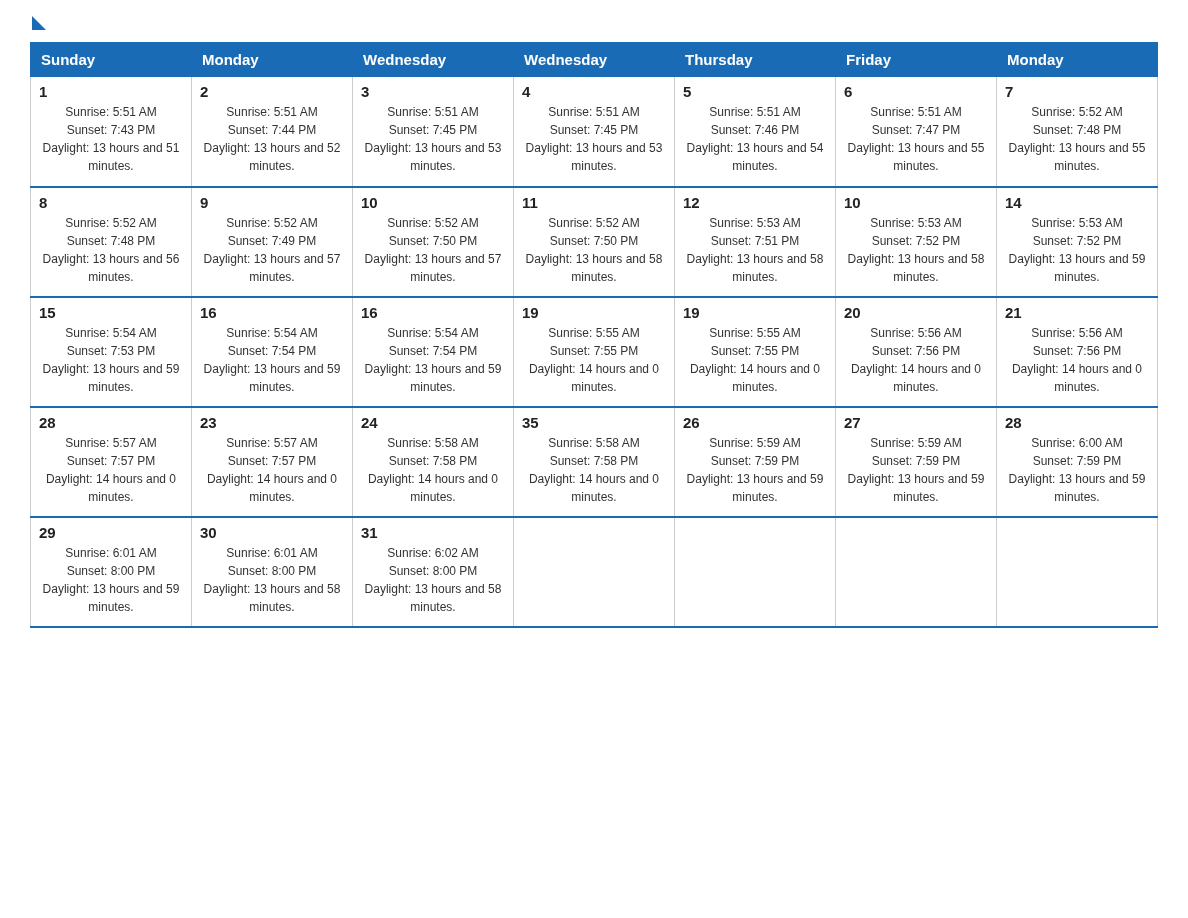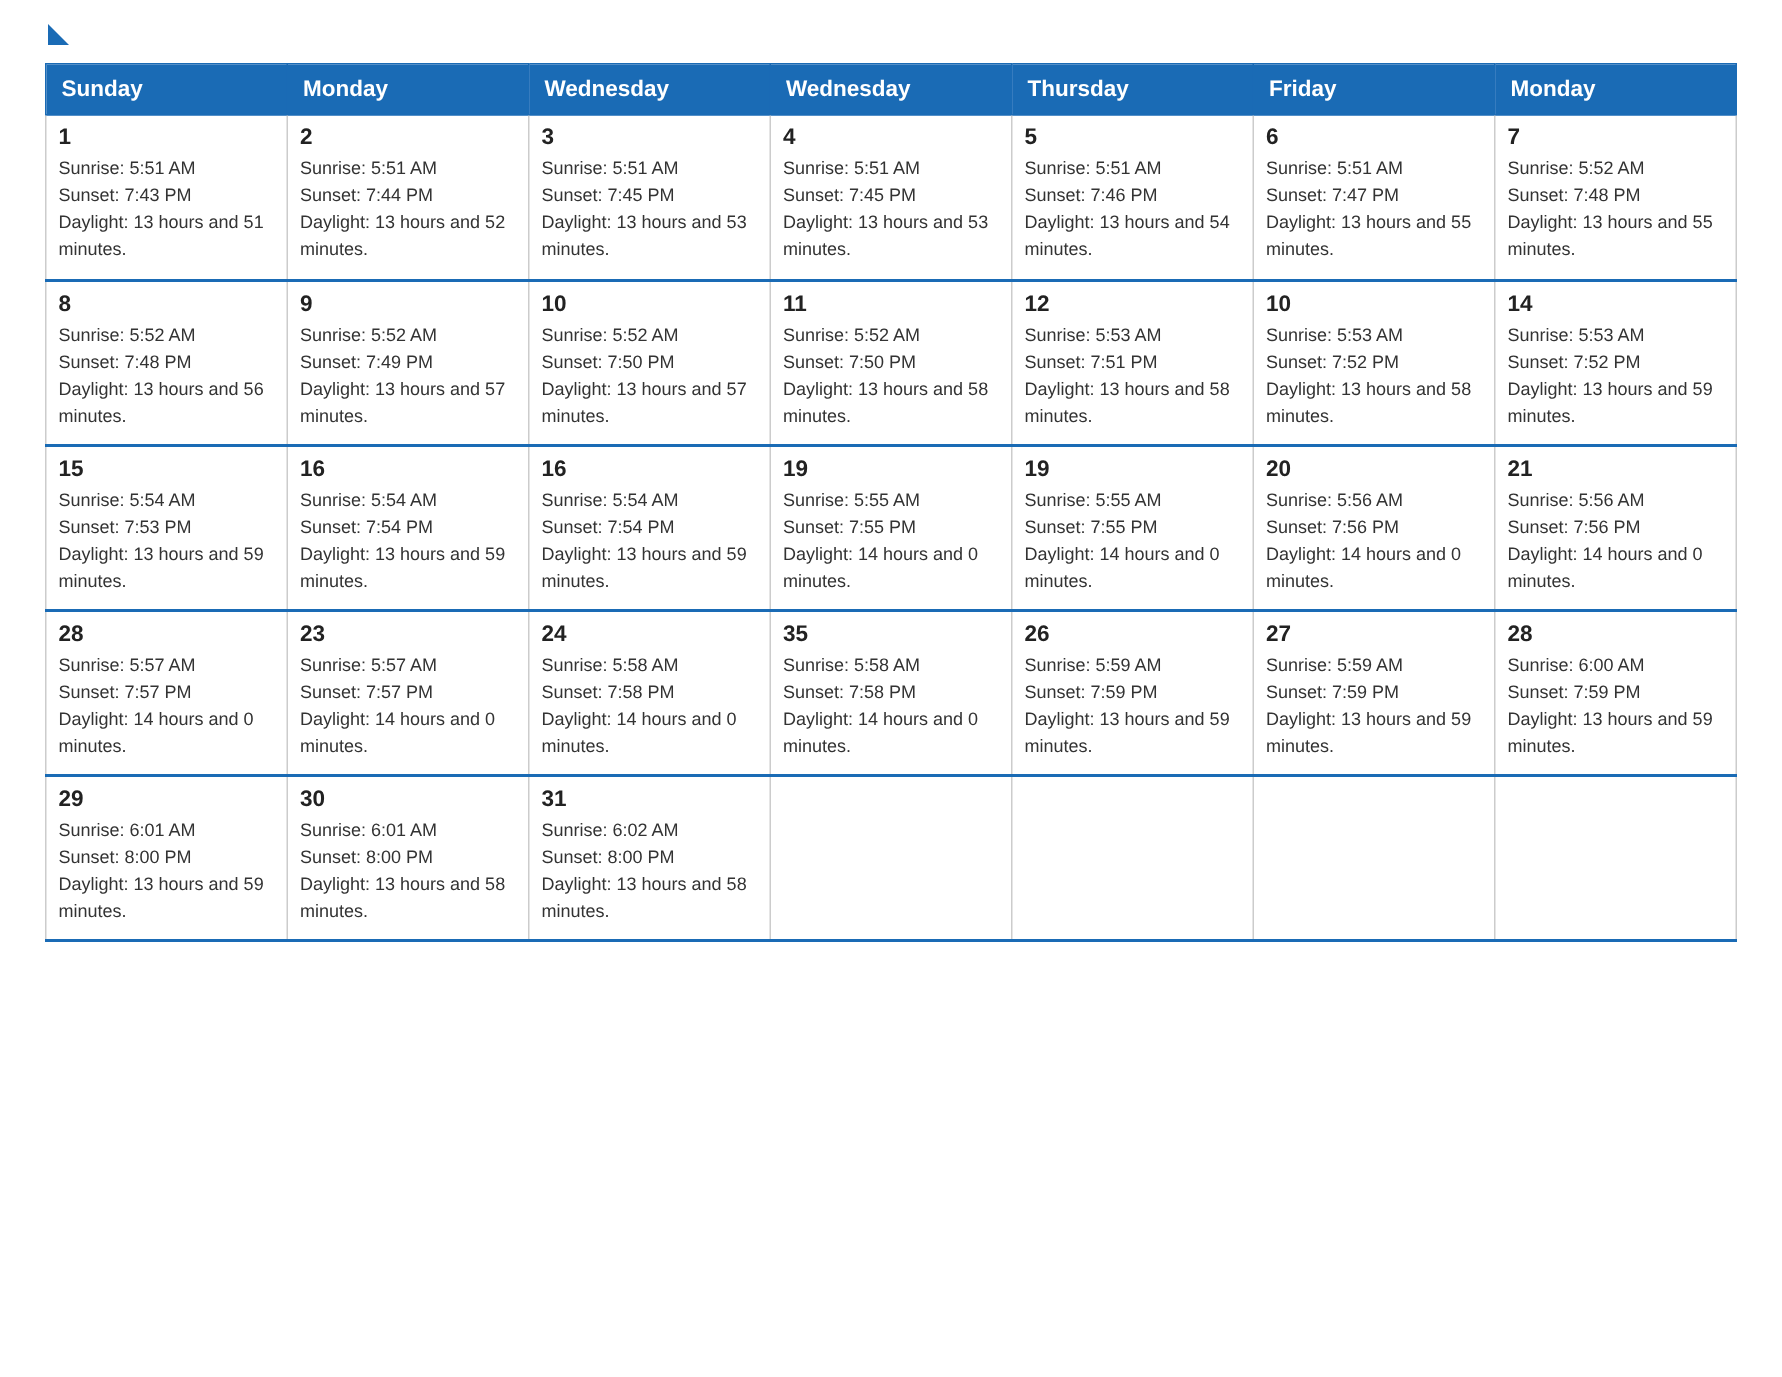--- a/index.html
+++ b/index.html
@@ -83,20 +83,21 @@
       font-size: 15px;
       font-weight: bold;
       color: #222;
       margin-bottom: 3px;
       display: block;
     }
     .day-info {
       font-size: 12px;
       color: #333;
       line-height: 1.5;
+      text-align: center;
     }
     .empty-cell {
       background: #fff;
     }
   </style>
 </head>
 <body>
 
 <div class="header">
   <div class="logo">

